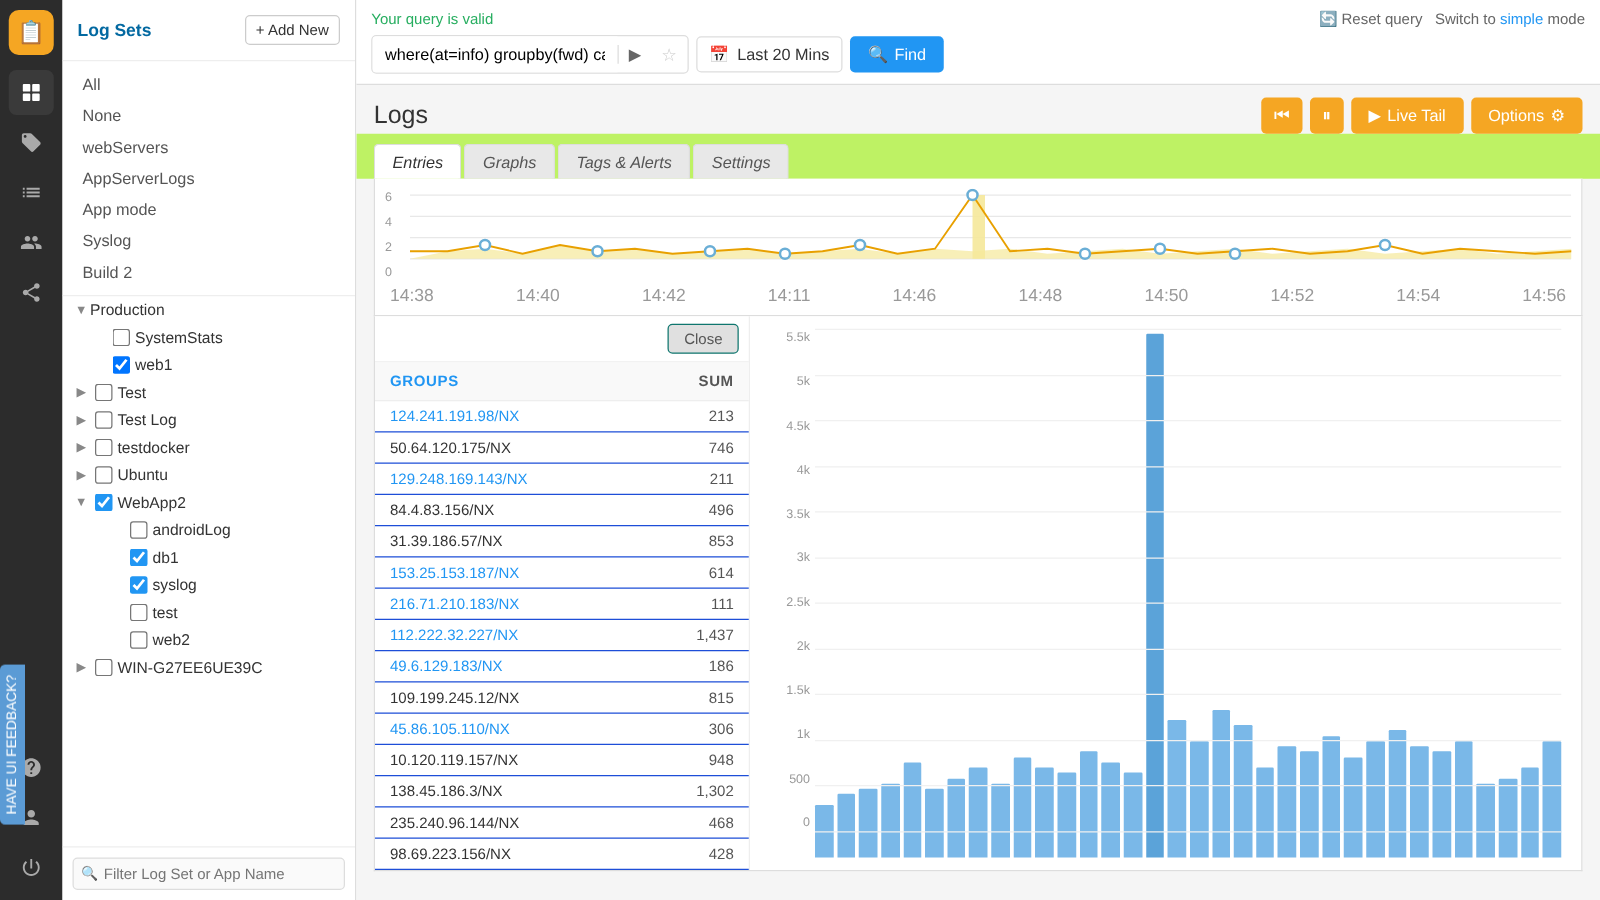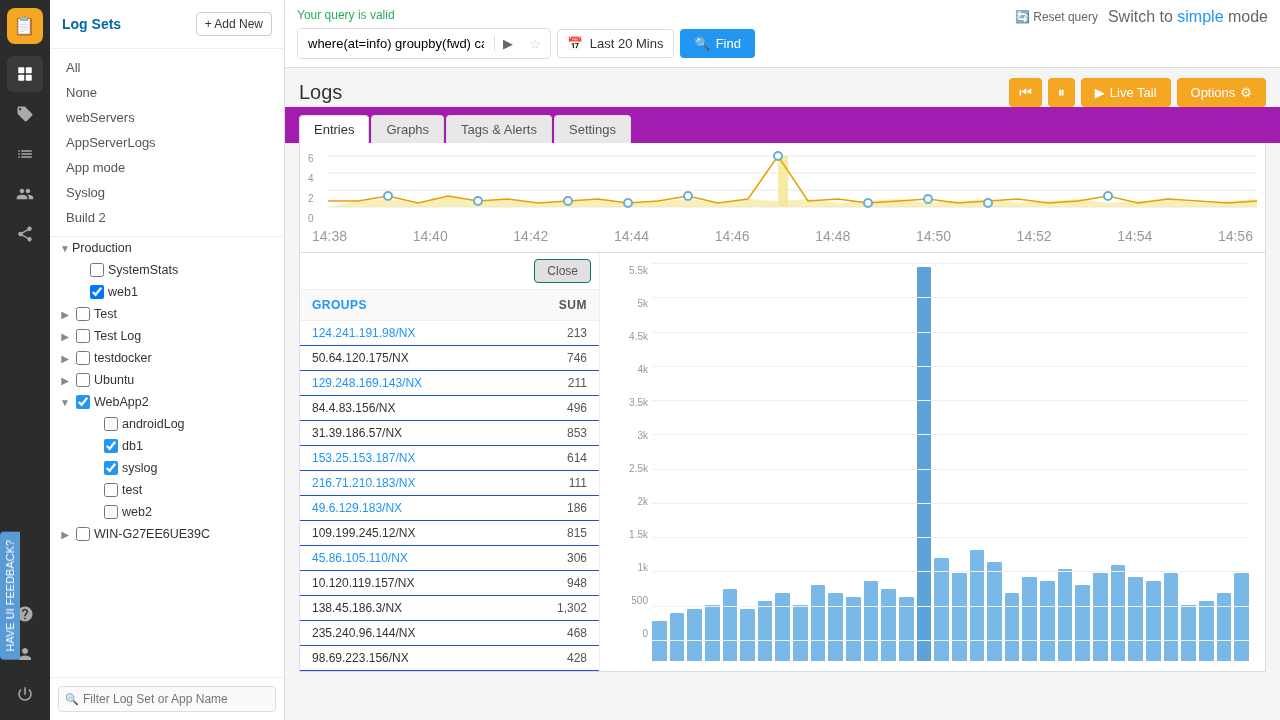--- a/index.html
+++ b/index.html
@@ -239,22 +239,23 @@
       border-radius: 4px;
       padding: 7px 14px;
       font-size: 13px;
       cursor: pointer;
       display: flex; align-items: center; gap: 5px;
     }
 
     .tabs-row {
       display: flex;
       padding: 8px 14px 0;
-      background: #a21caf;
+      background: #bef264;
       gap: 0;
+      font-style: italic;
     }
     .tab {
       padding: 6px 14px;
       font-size: 13px;
       cursor: pointer;
       border: 1px solid #ddd;
       border-bottom: none;
       background: #e8e8e8;
       color: #555;
       border-radius: 4px 4px 0 0;
@@ -549,21 +550,21 @@
             <span>🔍</span>
             <span>Find</span>
           </button>
         </div>
       </div>
       <div class="header-right">
         <span style="font-size:12px;color:#666;cursor:pointer;display:flex;align-items:center;gap:3px;">
           <span>🔄</span>
           <span>Reset query</span>
         </span>
-        <span style="font-size:16px;color:#666;">
+        <span style="font-size:12px;color:#666;">
           Switch to <a style="color:#2196f3;text-decoration:none;cursor:pointer;">simple</a> mode
         </span>
       </div>
     </div>
   </div>
 
   <div class="content-area">
 
     <div class="logs-header-row">
       <span class="logs-title">Logs</span>
@@ -625,21 +626,21 @@
           <circle cx="1080" cy="45" r="4" fill="white" stroke="#6aaed6" stroke-width="2"></circle>
           <circle cx="1140" cy="48" r="4" fill="white" stroke="#6aaed6" stroke-width="2"></circle>
           <circle cx="1170" cy="50" r="4" fill="white" stroke="#6aaed6" stroke-width="2"></circle>
         </svg>
       </div>
 
       <div class="chart-axis">
         <span>14:38</span>
           <span>14:40</span>
           <span>14:42</span>
-          <span>14:44</span>
+          <span>14:11</span>
         <span>14:46</span>
           <span>14:48</span>
           <span>14:50</span>
           <span>14:52</span>
         <span>14:54</span>
           <span>14:56</span>
       </div>
     </div>
 
     <div class="lower-section">
@@ -673,20 +674,24 @@
             <span class="col-group dark">31.39.186.57/NX</span>
             <span class="col-sum">853</span>
           </div>
         <div class="table-row-item">
             <span class="col-group">153.25.153.187/NX</span>
             <span class="col-sum">614</span>
           </div>
         <div class="table-row-item">
             <span class="col-group">216.71.210.183/NX</span>
             <span class="col-sum">111</span>
+          </div>
+        <div class="table-row-item">
+            <span class="col-group">112.222.32.227/NX</span>
+            <span class="col-sum">1,437</span>
           </div>
         <div class="table-row-item">
             <span class="col-group">49.6.129.183/NX</span>
             <span class="col-sum">186</span>
           </div>
         <div class="table-row-item">
             <span class="col-group dark">109.199.245.12/NX</span>
             <span class="col-sum">815</span>
           </div>
         <div class="table-row-item">

